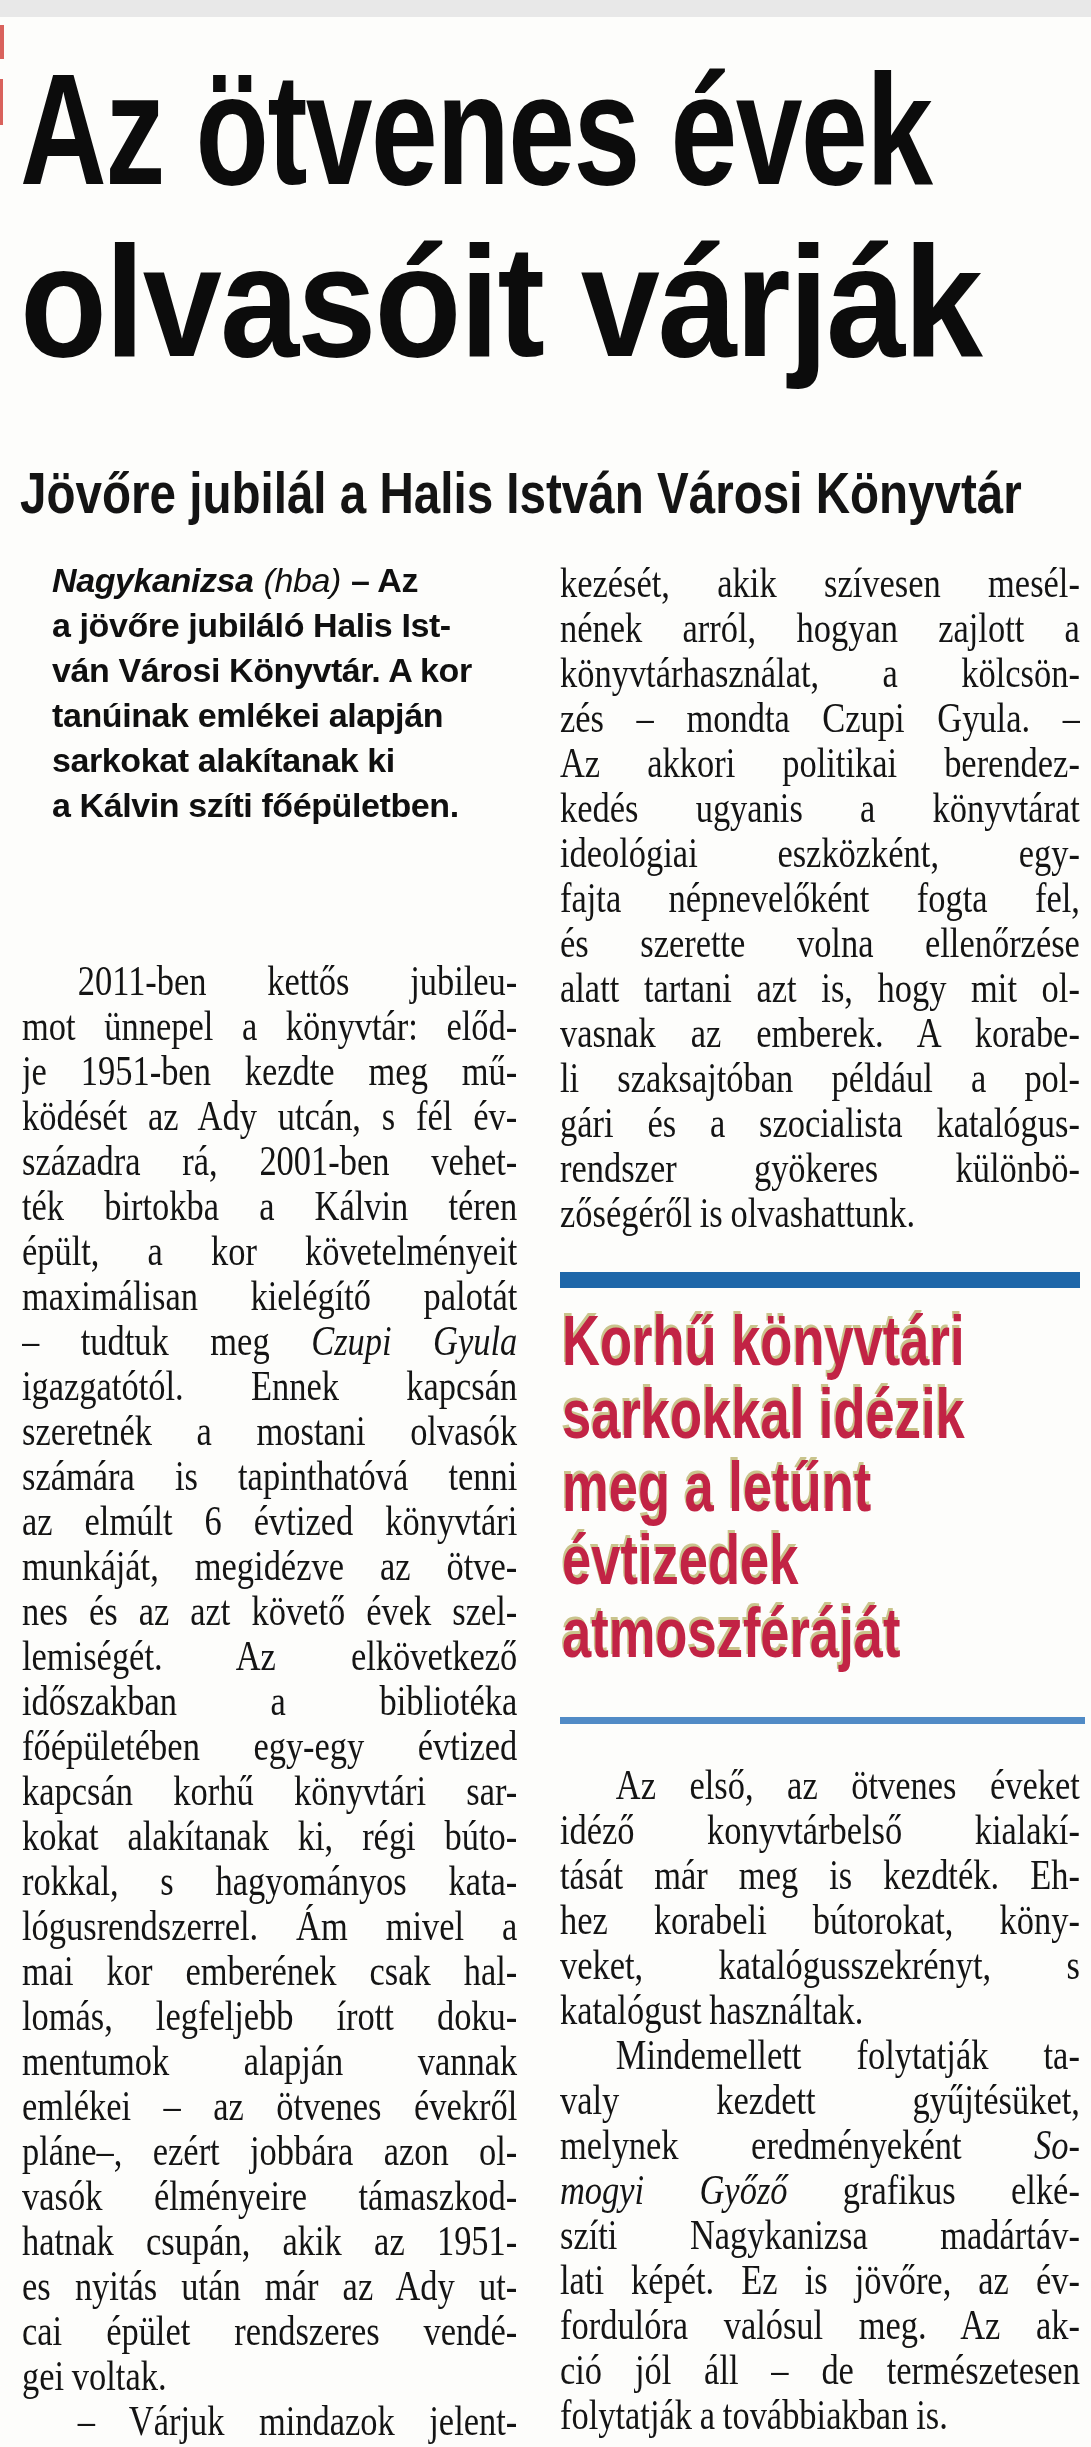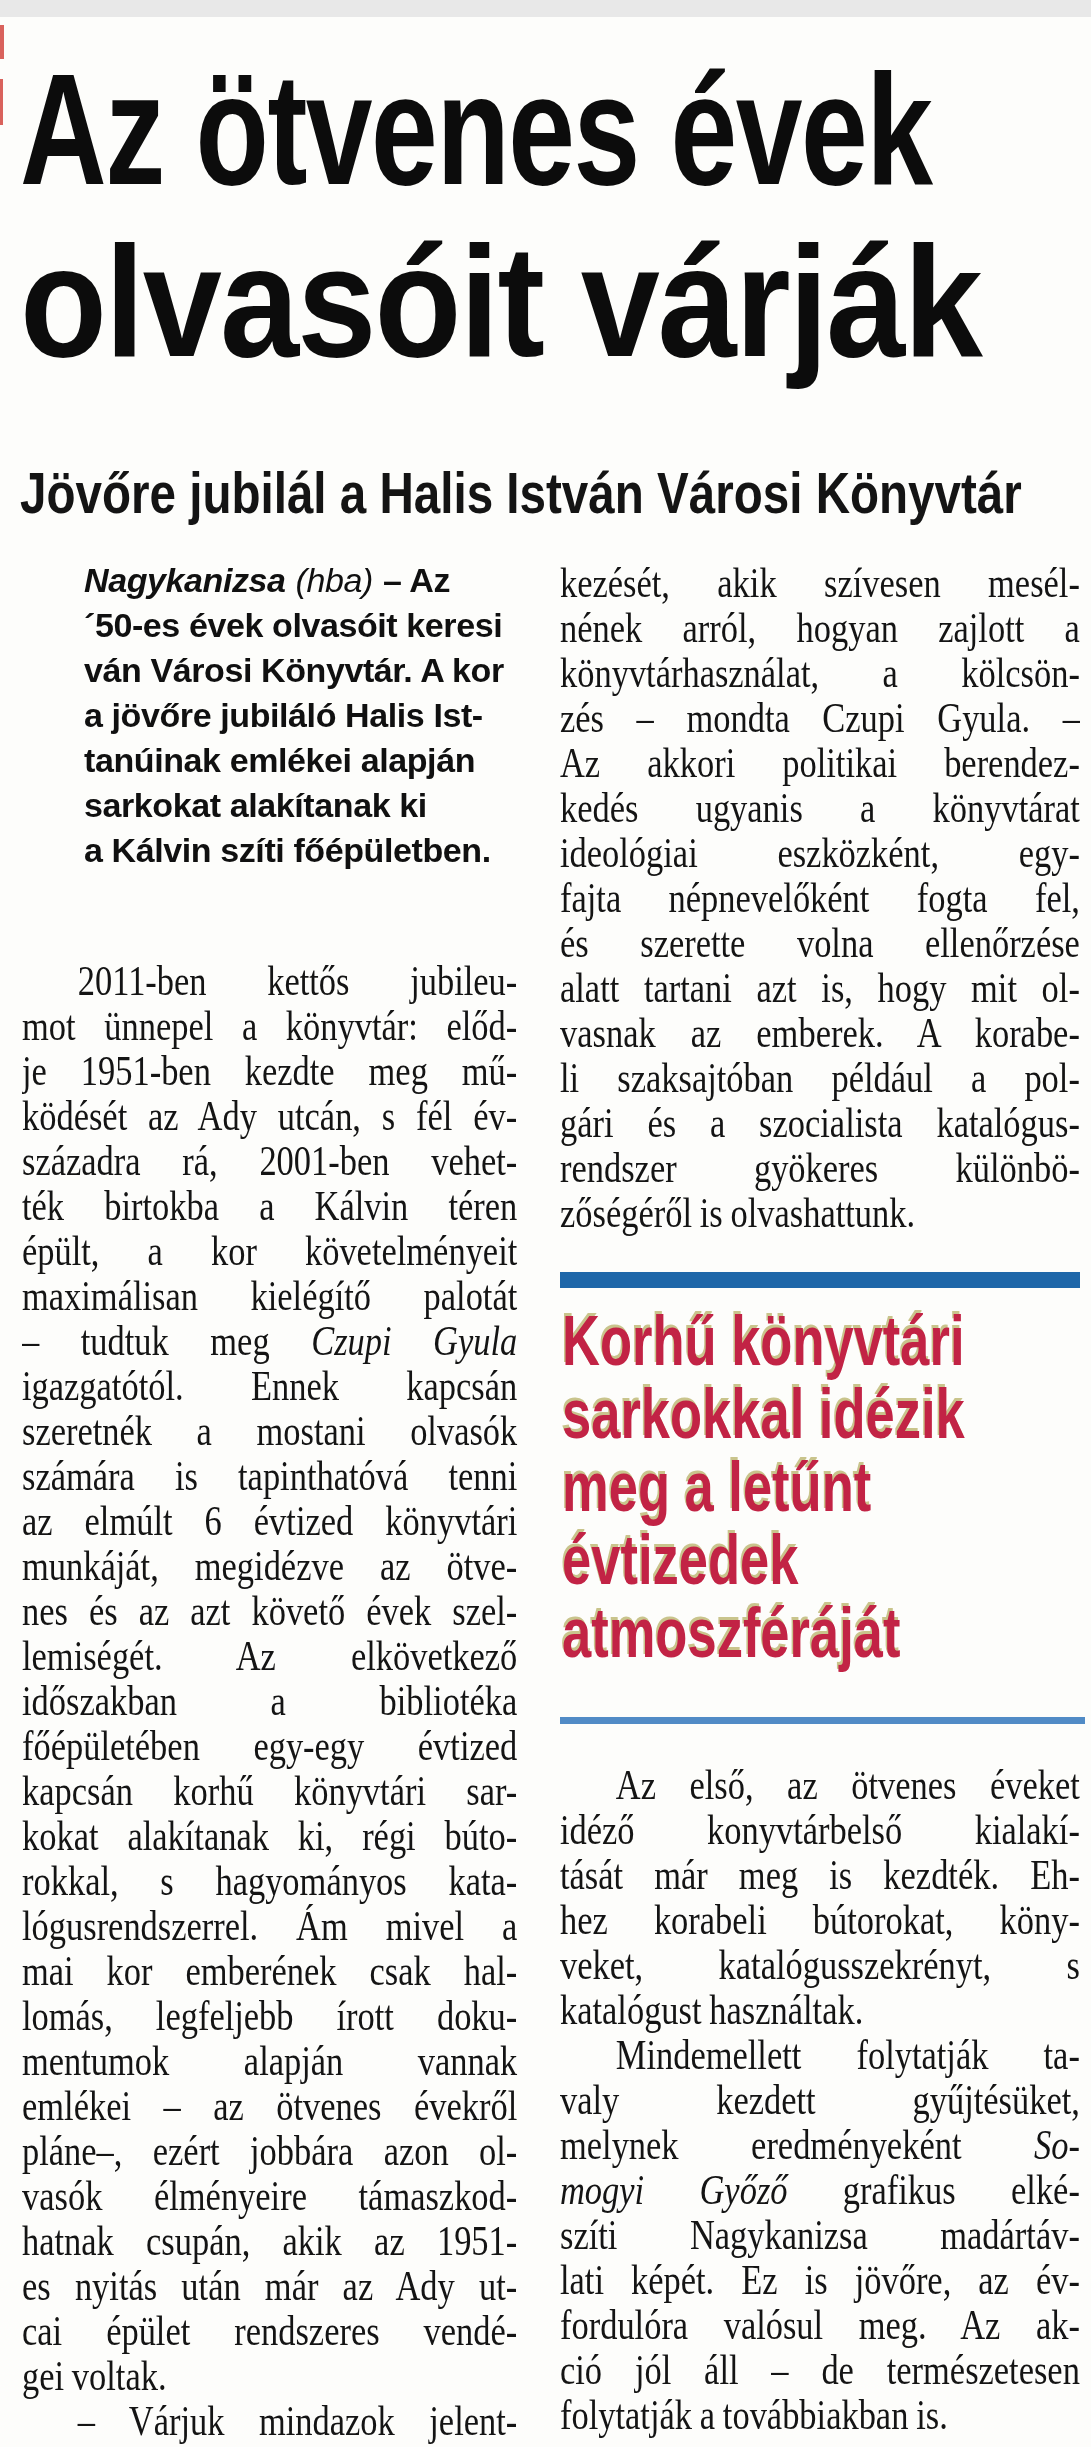--- a/index.html
+++ b/index.html
@@ -35,21 +35,21 @@
     font-weight: bold;
     font-size: 58px;
     line-height: 62px;
     color: #141414;
     white-space: nowrap;
     transform: scaleX(0.82);
     transform-origin: 0 0;
   }
 
   
-  .lead { position: absolute; left: 84px; top: 541px; width: 470px; }
+  .lead { position: absolute; left: 52px; top: 541px; width: 470px; }
   .lead-line {
     font-family: "Liberation Sans", sans-serif;
     font-weight: bold;
     font-size: 34px;
     line-height: 45px;
     height: 45px;
     letter-spacing: -0.4px;
     color: #101010;
     white-space: nowrap;
     overflow: hidden;
@@ -124,23 +124,22 @@
       <div class="hline">olvasóit várják</div>
     </div>
 
   <div class="subheadline">Jövőre jubilál a Halis István Városi Könyvtár</div>
 
   <div class="lead">
     <div class="lead-line">
       <span class="dateline">Nagykanizsa</span><span class="credit">(hba)</span><span class="lead-rest">– Az</span>
     </div>
     <div>
-        <div class="lead-line">´50-es évek olvasóit keresi</div>
+        <div class="lead-line">a jövőre jubiláló Halis Ist-</div>
         <div class="lead-line">ván Városi Könyvtár. A kor</div>
-        <div class="lead-line">a jövőre jubiláló Halis Ist-</div>
         <div class="lead-line">tanúinak emlékei alapján</div>
         <div class="lead-line">sarkokat alakítanak ki</div>
         <div class="lead-line">a Kálvin szíti főépületben.</div>
       </div>
   </div>
 
   <div class="serif-block col-left-body">
       <div class="tline ind">2011-ben kettős jubileu-</div>
       <div class="tline">mot ünnepel a könyvtár: előd-</div>
       <div class="tline">je 1951-ben kezdte meg mű-</div>

